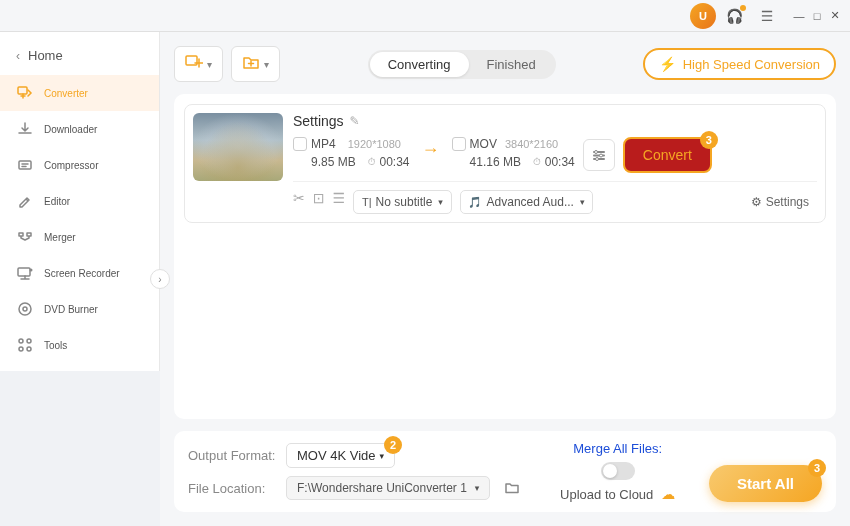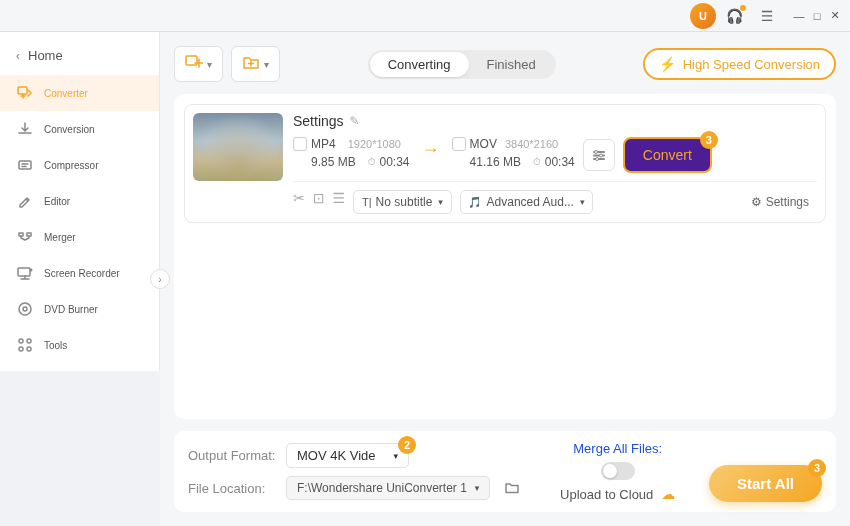--- a/index.html
+++ b/index.html
@@ -336,21 +336,21 @@
       border-radius: 6px;
       display: flex;
       align-items: center;
       justify-content: center;
       cursor: pointer;
       color: #666;
       font-size: 14px;
     }
     .convert-btn {
       padding: 8px 18px;
-      background: #4c1d95;
+      background: #b91c1c;
       border: 2px solid #f5a623;
       border-radius: 8px;
       cursor: pointer;
       font-size: 14px;
       color: #f5a623;
       font-weight: 500;
     }
     .badge-3 {
       position: absolute;
       top: -6px;
@@ -430,21 +430,21 @@
       font-size: 13px;
       color: #555;
     }
     .bottom-label {
       color: #888;
       min-width: 90px;
     }
     .format-select {
       display: flex;
       align-items: center;
-      gap: 14px;
+      gap: 0;
       padding: 4px 10px;
       border: 1px solid #e0e0e0;
       border-radius: 5px;
       background: white;
       font-size: 13px;
       color: #333;
       cursor: pointer;
     }
     .location-select {
       display: flex;
@@ -575,21 +575,21 @@
         <span>Converter</span>
       </div>
 
       <div class="sidebar-item">
         <div class="sidebar-icon">
           <svg width="16" height="16" viewBox="0 0 16 16" fill="none">
             <path d="M8 2v8M5 7l3 3 3-3" stroke="#888" stroke-width="1.5" stroke-linecap="round"></path>
             <path d="M2 12h12" stroke="#888" stroke-width="1.5" stroke-linecap="round"></path>
           </svg>
         </div>
-        <span>Conversion</span>
+        <span>Downloader</span>
       </div>
 
       <div class="sidebar-item">
         <div class="sidebar-icon">
           <svg width="16" height="16" viewBox="0 0 16 16" fill="none">
             <rect x="2" y="4" width="12" height="8" rx="1" stroke="#888" stroke-width="1.5"></rect>
             <path d="M5 7h6M5 9.5h4" stroke="#888" stroke-width="1.5" stroke-linecap="round"></path>
           </svg>
         </div>
         <span>Compressor</span>

